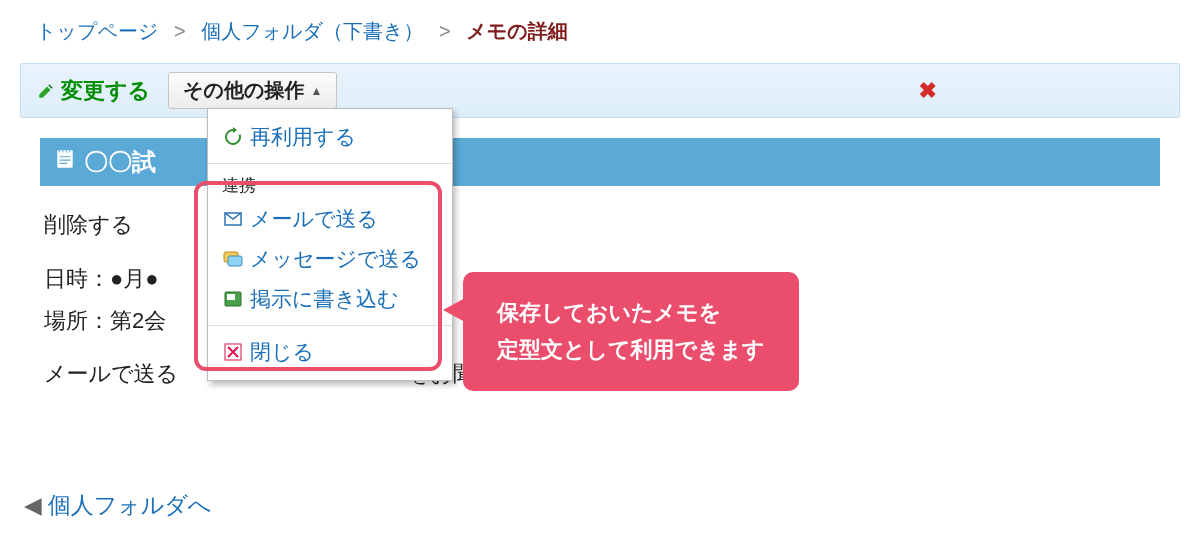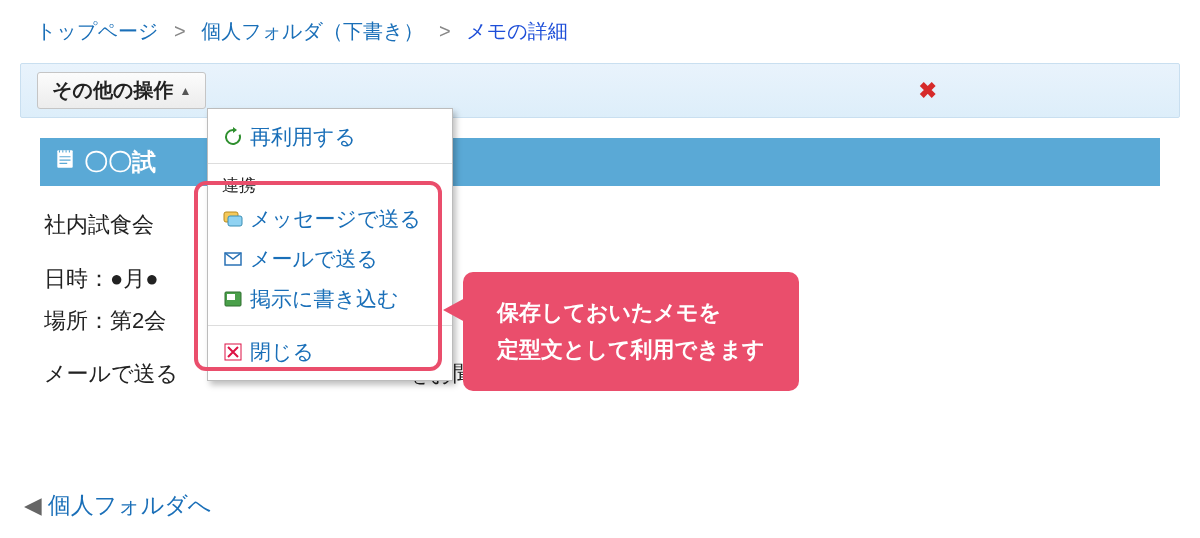--- a/index.html
+++ b/index.html
@@ -15,21 +15,21 @@
   }
   a { color: #1a6fb8; text-decoration: none; }
 
   
   .breadcrumb {
     padding: 18px 36px 12px 36px;
     font-size: 20px;
     color: #666;
   }
   .breadcrumb .sep { color: #888; margin: 0 10px; }
-  .breadcrumb .current { color: #1d4ed8; font-weight: 400; }
+  .breadcrumb .current { color: #7f1d1d; font-weight: 700; }
 
   
   .toolbar {
     margin: 6px 20px 0 20px;
     background: linear-gradient(#e9f3fc, #ddeefa);
     border: 1px solid #c9dff0;
     border-radius: 2px;
     padding: 8px 16px;
     display: flex;
     align-items: center;
@@ -190,20 +190,27 @@
 
 <div class="breadcrumb">
   <a href="#">トップページ</a>
   <span class="sep">&gt;</span>
   <a href="#">個人フォルダ（下書き）</a>
   <span class="sep">&gt;</span>
   <span class="current">メモの詳細</span>
 </div>
 
 <div class="toolbar">
+  <div class="edit-btn">
+    <svg class="pencil" viewBox="0 0 16 16">
+      <path fill="#2aa52a" d="M2 11l7-7 3 3-7 7H2v-3z"></path>
+        <path fill="#1c7a1c" d="M10 3l1-1 3 3-1 1-3-3z"></path>
+    </svg>
+    <span>変更する</span>
+  </div>
 
   <div class="dropdown-trigger">
     <span>その他の操作</span>
     <span class="tri">▲</span>
   </div>
 
   <div class="delete-btn">
     <span class="xmark">✖</span>
   </div>
 
@@ -214,34 +221,34 @@
             <path fill="#2e8f2e" d="M10 2a8 8 0 1 0 7.5 5.2l-1.9.7A6 6 0 1 1 10 4v2l4-3-4-3v2z"></path>
           </svg>
       </span>
       <span class="itxt">再利用する</span>
     </div>
     <hr>
     <div class="section-label">連携</div>
     <div class="item">
       <span class="ico">
         <svg viewBox="0 0 20 20" width="20" height="20">
+            <rect x="2" y="4" width="16" height="12" fill="#fff" stroke="#2a72b5" stroke-width="1.5"></rect>
+            <path d="M2 4l8 6 8-6" fill="none" stroke="#2a72b5" stroke-width="1.5"></path>
+          </svg>
+      </span>
+      <span class="itxt">メールで送る</span>
+    </div>
+    <div class="item">
+      <span class="ico">
+        <svg viewBox="0 0 20 20" width="20" height="20">
             <rect x="1" y="3" width="14" height="10" rx="2" fill="#f5c95b" stroke="#b88a1e"></rect>
             <rect x="5" y="7" width="14" height="10" rx="2" fill="#8fd2f2" stroke="#3a8fb5"></rect>
           </svg>
       </span>
       <span class="itxt">メッセージで送る</span>
-    </div>
-    <div class="item">
-      <span class="ico">
-        <svg viewBox="0 0 20 20" width="20" height="20">
-            <rect x="2" y="4" width="16" height="12" fill="#fff" stroke="#2a72b5" stroke-width="1.5"></rect>
-            <path d="M2 4l8 6 8-6" fill="none" stroke="#2a72b5" stroke-width="1.5"></path>
-          </svg>
-      </span>
-      <span class="itxt">メールで送る</span>
     </div>
     <div class="item">
       <span class="ico">
         <svg viewBox="0 0 20 20" width="20" height="20">
             <rect x="2" y="3" width="16" height="14" rx="1" fill="#4aa04a" stroke="#2f6f2f"></rect>
             <rect x="4" y="5" width="8" height="6" fill="#fff"></rect>
           </svg>
       </span>
       <span class="itxt">掲示に書き込む</span>
     </div>
@@ -265,21 +272,21 @@
     <span class="note-ico">
       <svg viewBox="0 0 20 20" width="22" height="22">
           <rect x="3" y="2" width="14" height="16" rx="1" fill="#fff"></rect>
           <path d="M5 2v2M8 2v2M11 2v2M14 2v2" stroke="#5aa9d6"></path>
           <path d="M5 8h10M5 11h10M5 14h7" stroke="#5aa9d6"></path>
         </svg>
     </span>
     <span>〇〇試</span>
   </div>
   <div class="body-text">
-    <p>社内試食会</p>
+    <p>削除する</p>
     <p style="margin-bottom:0">日時：●月●</p>
     <p>場所：第2会</p>
     <p>
       <span>メールで送る</span><span style="display:inline-block;width:230px"></span><span>をお聞かせください。</span>
     </p>
   </div>
 </div>
 
 <div class="callout">
   <div>保存しておいたメモを</div>

